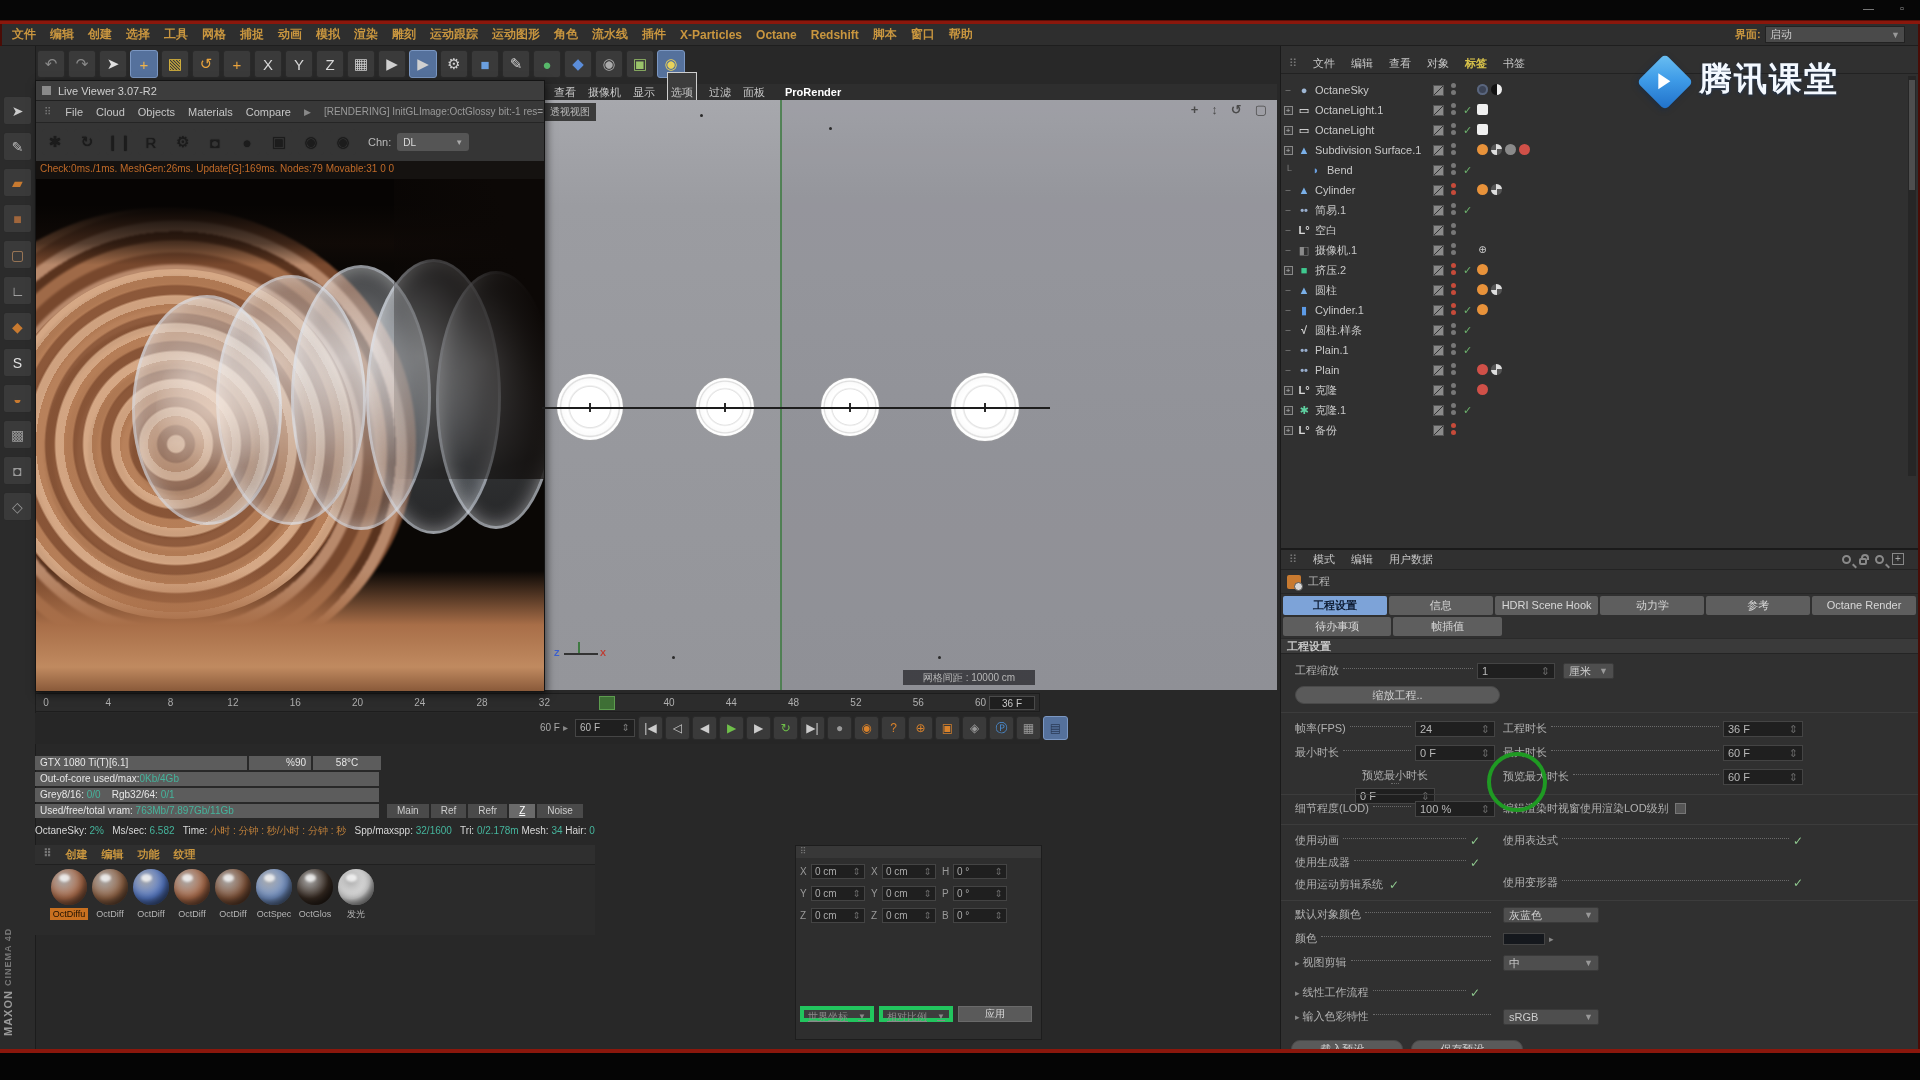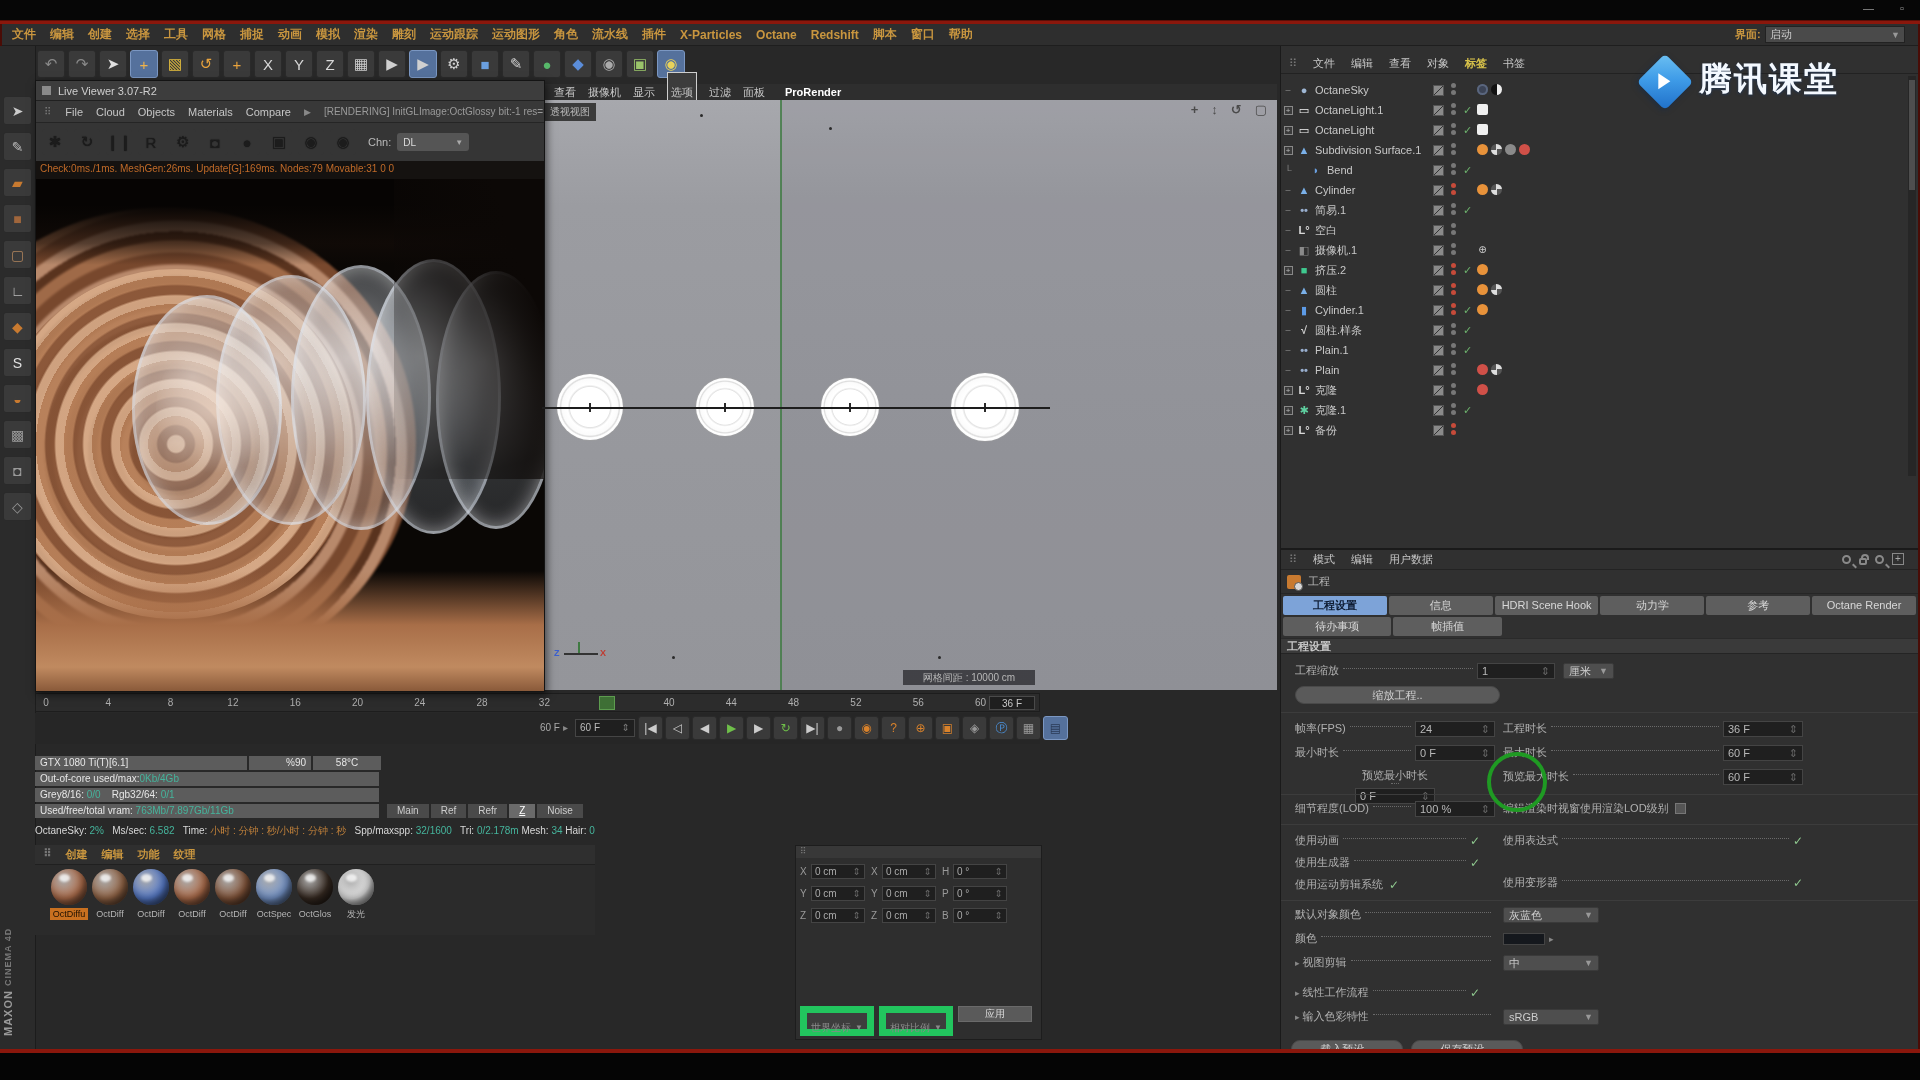--- a/index.html
+++ b/index.html
@@ -110,21 +110,21 @@
   
   #coords{left:795px;top:845px;width:247px;height:195px;background:#2e2e2e;border:1px solid #1d1d1d;font-size:10px;}
   #co-head{height:12px;background:#383838;color:#777;font-size:9px;padding-left:4px;letter-spacing:1px;}
   .co-grid{position:absolute;left:4px;top:18px;display:flex;gap:6px;}
   .co-col{display:flex;flex-direction:column;gap:7px;}
   .co-cell{display:flex;align-items:center;gap:3px;}
   .co-cell .a{color:#999;width:8px;}
   .co-box{width:54px;height:15px;background:#1f1f1f;border:1px solid #444;color:#aaa;padding:0 3px;line-height:13px;display:flex;justify-content:space-between;}
   .co-box .ud{color:#666;}
   #co-bottom{position:absolute;left:4px;top:160px;display:flex;gap:5px;}
-  .co-dd{width:74px;height:16px;background:#3d3d3d;border:7px solid #22c55e;color:#8a8a8a;line-height:14px;padding:8px 4px;display:flex;justify-content:space-between;}
+  .co-dd{width:74px;height:16px;background:#3d3d3d;border:4px solid #22c55e;color:#8a8a8a;line-height:14px;padding:0 4px;display:flex;justify-content:space-between;text-decoration:underline;}
   #co-apply{width:74px;height:16px;background:#5a5a5a;border:1px solid #6a6a6a;color:#ddd;text-align:center;line-height:14px;}
   
   #rightpanel{left:1280px;top:46px;width:638px;height:1003px;background:#303030;border-left:1px solid #1a1a1a;}
   #om-menu{position:absolute;left:0;top:8px;width:100%;height:20px;display:flex;gap:16px;align-items:center;padding-left:8px;font-size:11px;color:#c8c8c8;border-bottom:1px solid #222;}
   #om-menu .grid{color:#777;}
   #om-menu .hl{color:#d8c24a;font-weight:bold;}
   #om-list{position:absolute;left:0;top:34px;width:100%;}
   .orow{position:relative;height:20px;display:flex;align-items:center;font-size:11px;color:#c8c8c8;}
   .orow .treecol{width:14px;text-align:center;color:#888;font-size:9px;}
   .orow .exp{display:inline-block;width:9px;height:9px;border:1px solid #888;line-height:7px;font-size:8px;text-align:center;color:#bbb;background:#3a3a3a;}

